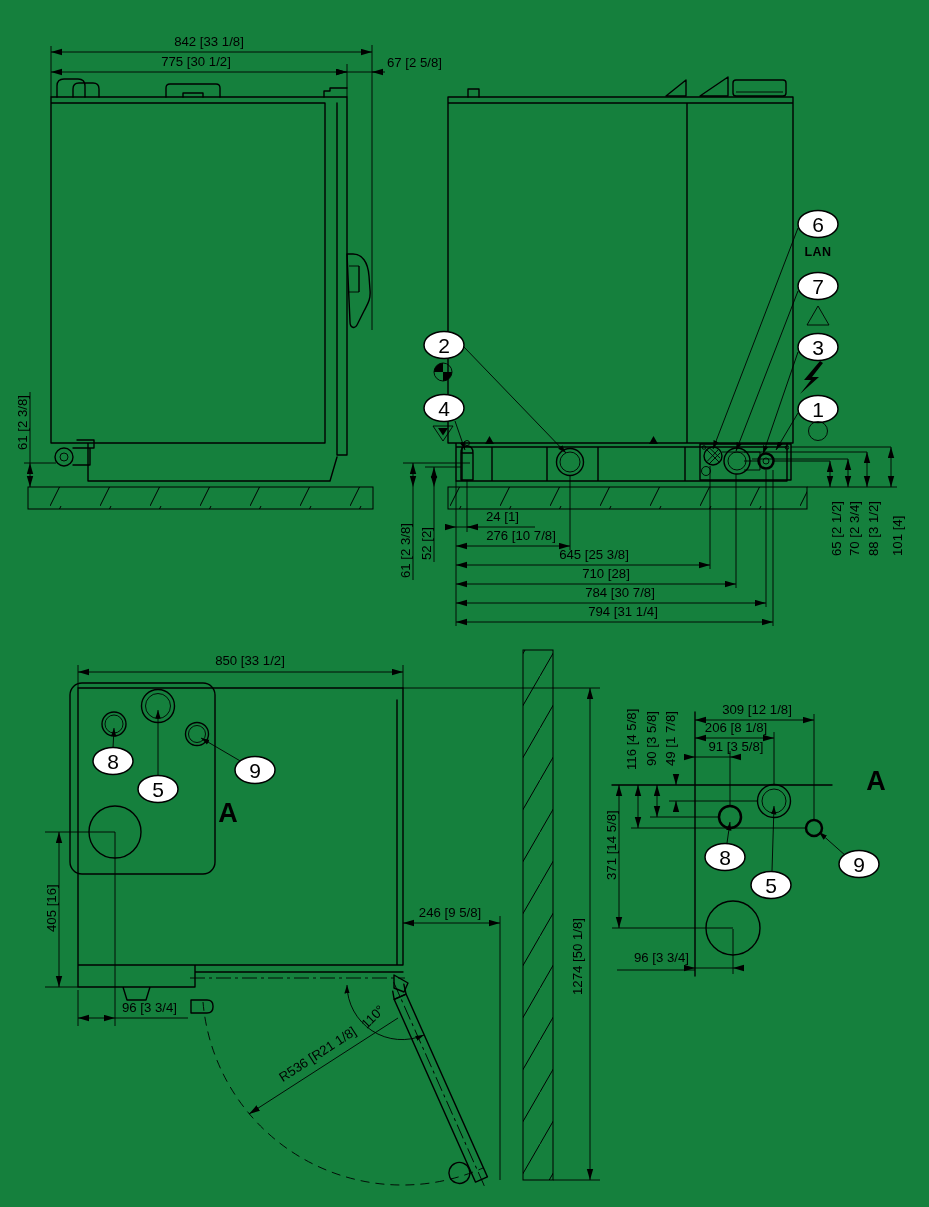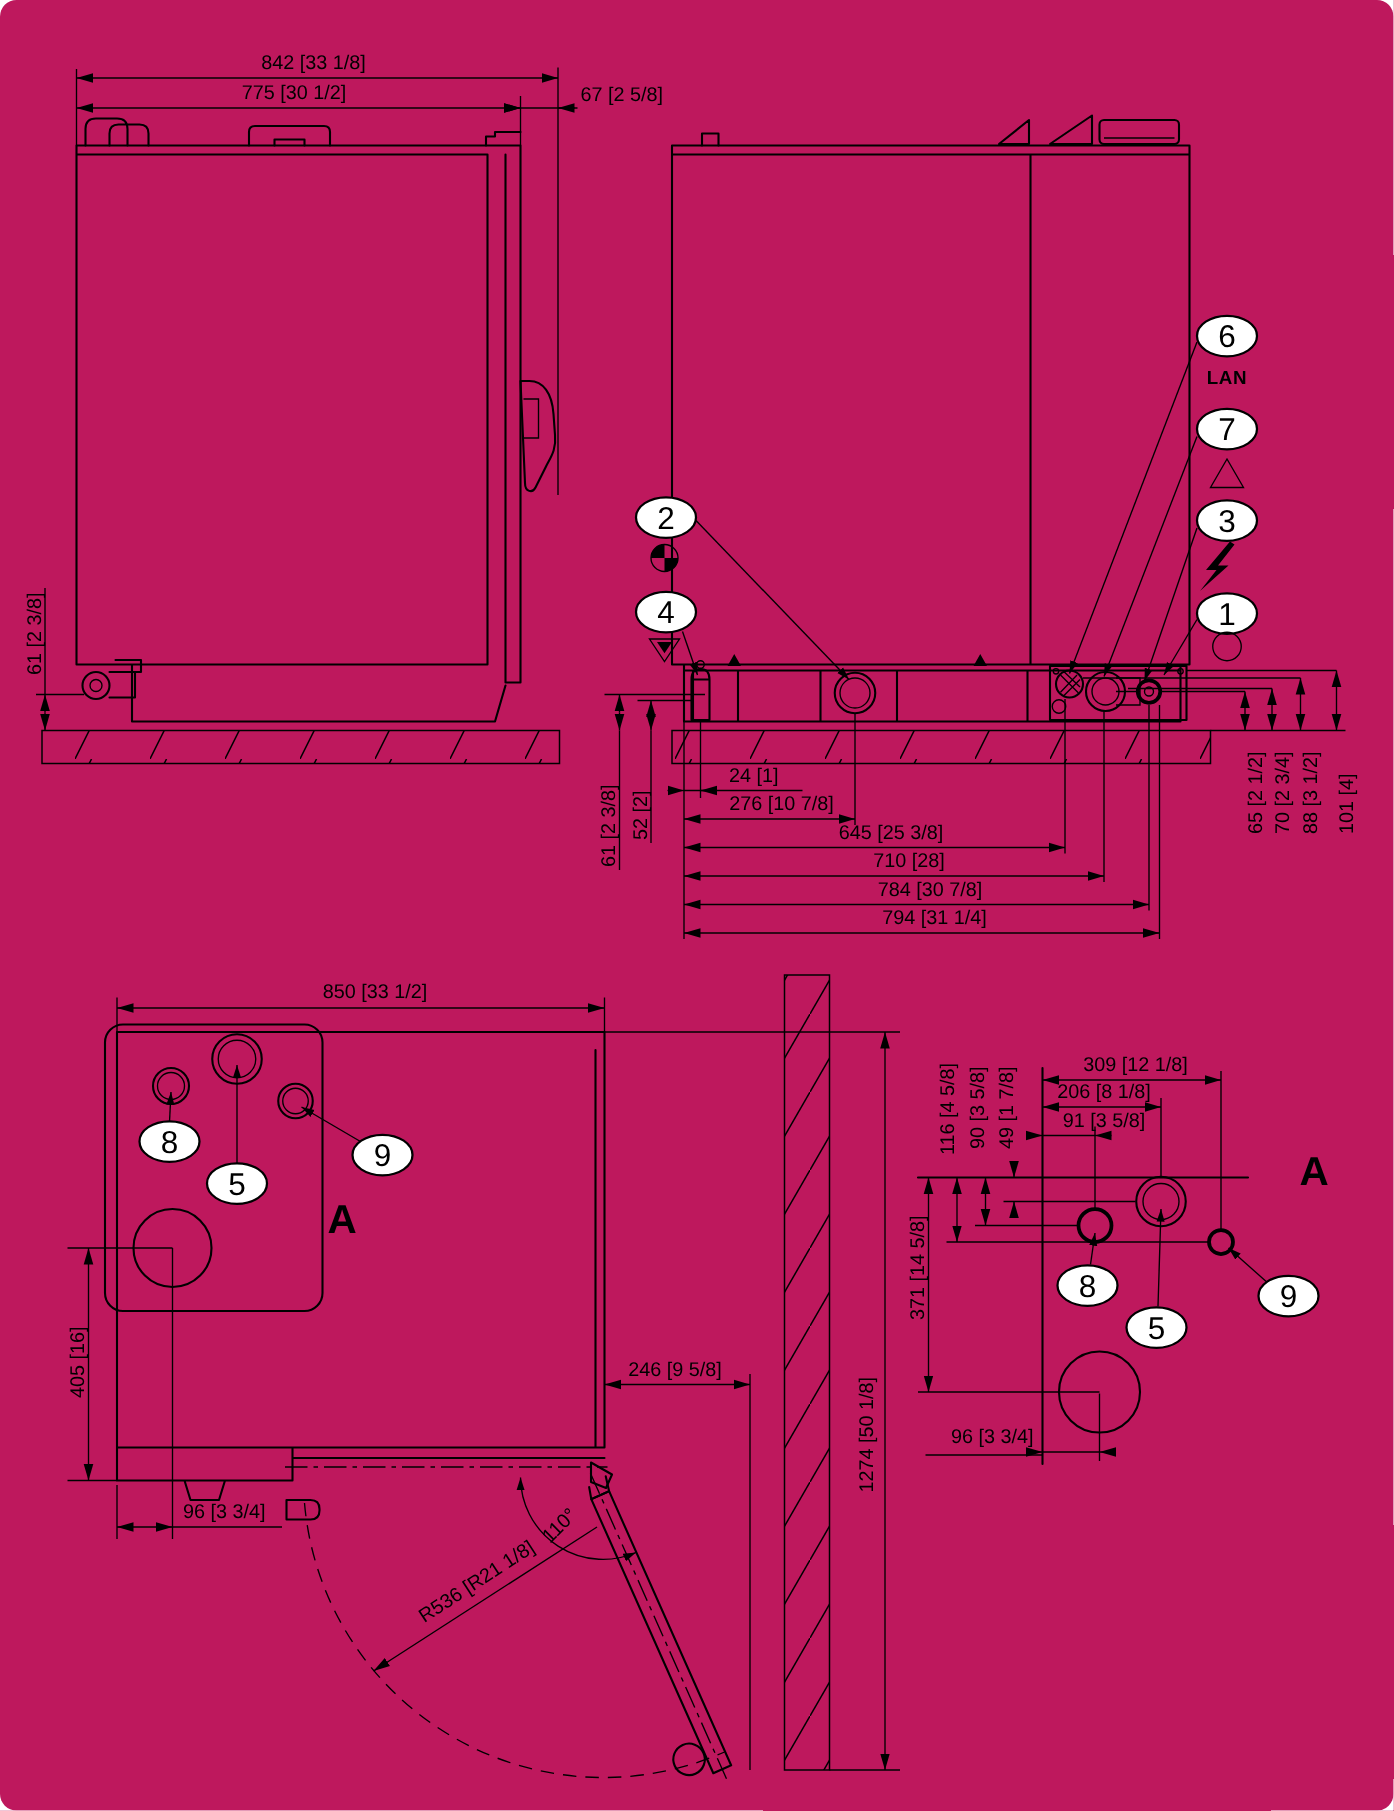--- a/index.html
+++ b/index.html
@@ -1,16 +1,16 @@
 <!DOCTYPE html>
 <html><head>
 <meta charset="utf-8">
 <style>
   html,body{margin:0;padding:0;background:#ffffff;}
-  .stage{width:929px;height:1207px;position:relative;background:#be185d;overflow:hidden;border-radius:11px;}
+  .stage{width:929px;height:1207px;position:relative;background:#15803d;overflow:hidden;}
   svg{display:block;}
   svg text{font-family:"Liberation Sans",sans-serif;font-size:13.2px;fill:#000;}
   .co-num{font-size:21px;}
   .big-a{font-size:27px;font-weight:bold;}
   .lan{font-size:12.5px;font-weight:bold;letter-spacing:.4px;}
   .ol{stroke:#000;stroke-width:1.4;fill:none;stroke-linecap:round;stroke-linejoin:round;}
   .tl{stroke:#000;stroke-width:0.9;fill:none;}
   .dim{stroke:#000;stroke-width:0.9;fill:none;}
   .cl{stroke:#000;stroke-width:0.9;fill:none;stroke-dasharray:15 4 3 4;}
   .dash{stroke:#000;stroke-width:0.9;fill:none;stroke-dasharray:9 6;}

